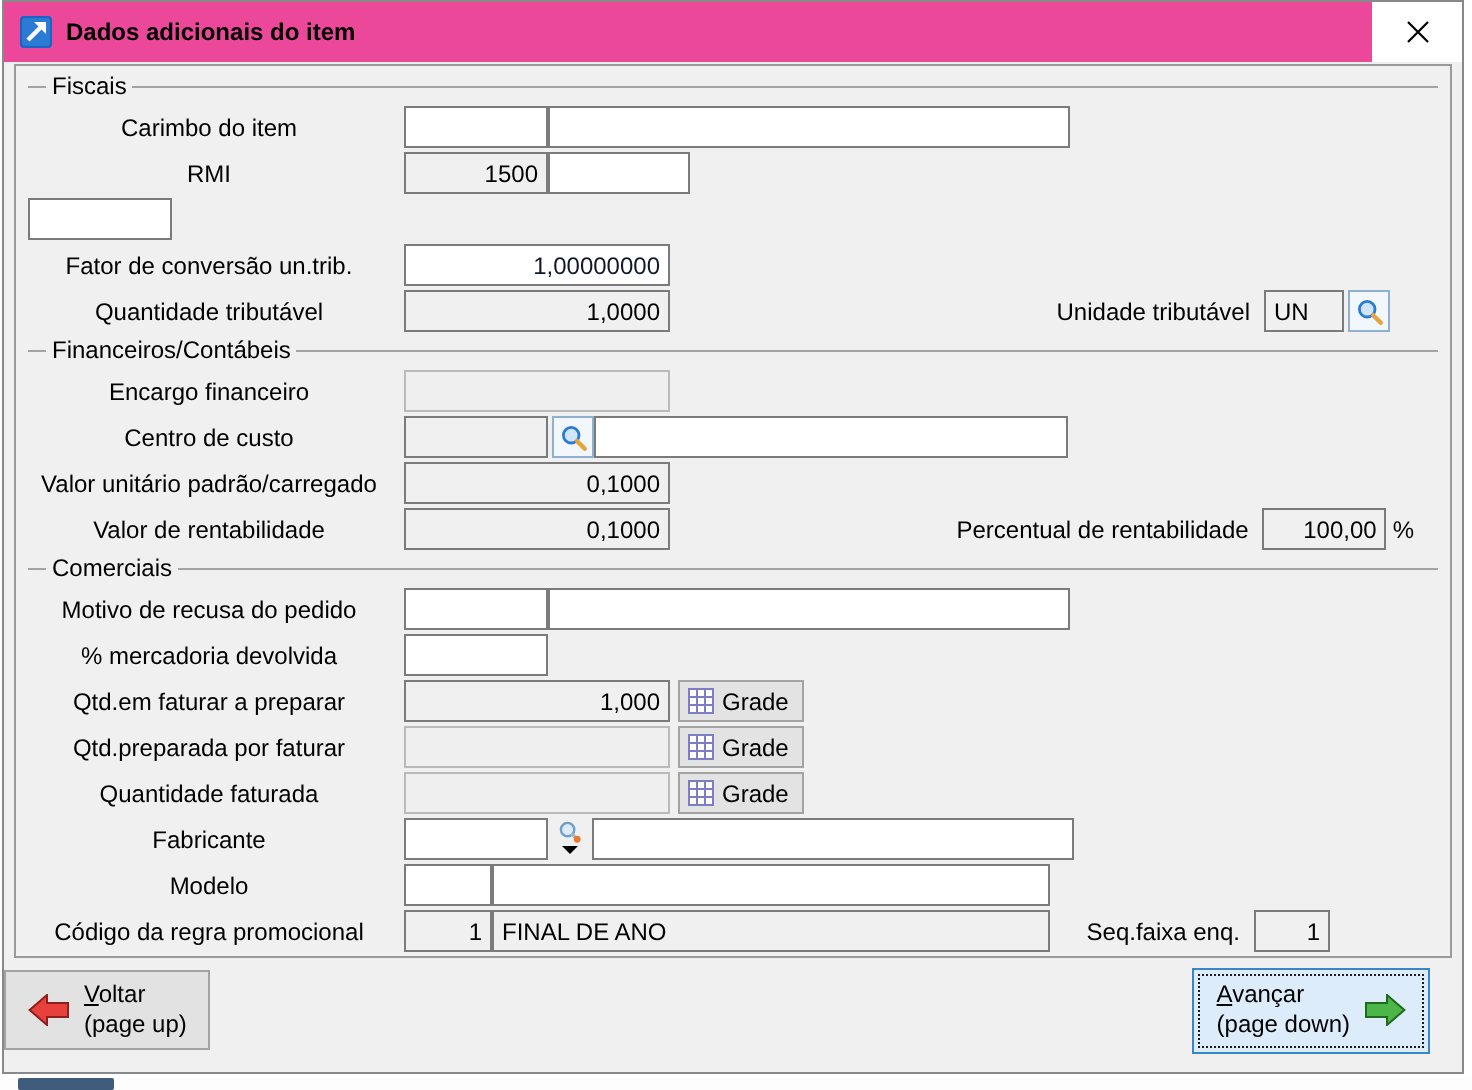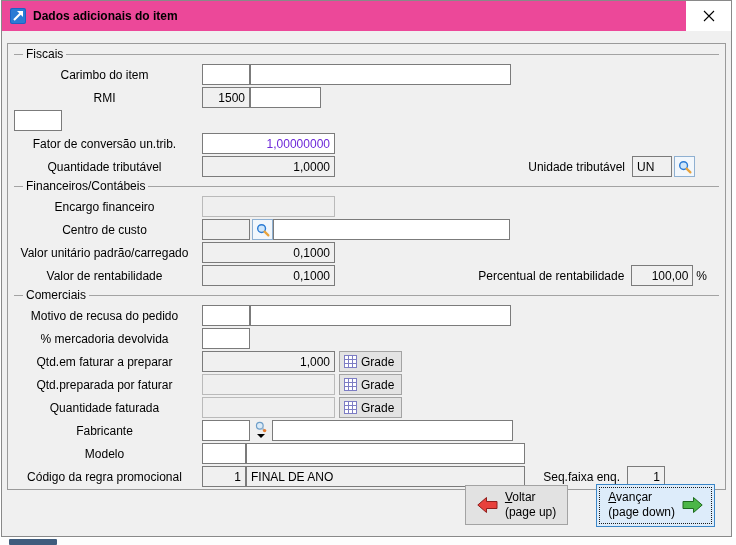--- a/index.html
+++ b/index.html
@@ -7,55 +7,55 @@
          font-family:"Liberation Sans", sans-serif; font-size:12px; color:#000; overflow:hidden; }
   .window { position:absolute; left:1px; top:0; width:731px; height:537px;
             background:#f0f0f0; border:1px solid #898989; }
   
   .titlebar { height:30px; background:#ec4899; display:flex; align-items:center; }
   .app-icon { width:17px; height:16px; margin:0 6px 0 8px; flex:none; }
   .title { font-weight:bold; font-size:12px; }
   .close-btn { margin-left:auto; width:45px; height:30px; display:flex; align-items:center;
                justify-content:center; background:#fff; border:none; cursor:default; }
   
-  .content { position:absolute; left:5px; right:5px; top:42px; height:447px;
+  .content { position:absolute; left:5px; right:5px; top:31px; height:447px;
              border:1px solid #9a9a9a; background:#f0f0f0; padding:3px 6px 0 6px; }
   .legend { display:flex; align-items:center; height:15px; margin:0 0 2px 0; }
   .legend-pre  { width:9px;  border-top:1px solid #a3a3a3; flex:none; }
   .legend-text { padding:0 3px 2px 3px; }
   .legend-post { flex:1; border-top:1px solid #a3a3a3; }
   .row { display:flex; align-items:center; height:21px; margin-bottom:2px; position:relative; }
   .lbl { width:188px; text-align:center; padding-right:7px; flex:none; white-space:nowrap; }
   .fld { height:21px; border:1px solid #7b7b7b; background:#fff; padding:0 4px;
          display:flex; align-items:center; flex:none; overflow:hidden; white-space:nowrap; }
   input.fld { font:12px "Liberation Sans", sans-serif; color:#000; }
   .num { justify-content:flex-end; }
   .ro  { background:#f0f0f0; }                    
-  .dim { color:#6d28d9; }                         
+  .dim { color:#0f172a; }                         
   .dis { background:#efefef; border-color:#bababa; } 
-  .w38{width:38px}.w40{width:40px}.w44{width:44px}.w62{width:48px}.w71{width:71px}
+  .w38{width:38px}.w40{width:40px}.w44{width:44px}.w62{width:72px}.w71{width:71px}
   .w133{width:133px}.w237{width:237px}.w241{width:241px}.w261{width:261px}.w279{width:279px}.w62p{width:62px}
   .lookup-btn { width:21px; height:21px; margin-left:2px; border:1px solid #8fb0d1;
                 background:#f2f7fc; display:flex; align-items:center; justify-content:center;
                 padding:0; flex:none; cursor:default; }
   .flat-lookup { width:18px; height:21px; margin:0 2px; position:relative; display:flex;
                  flex-direction:column; align-items:center; justify-content:flex-start;
                  border:none; background:transparent; padding:1px 0 0 0; flex:none; cursor:default; }
   .caret-down { width:0; height:0; border-left:4px solid transparent; border-right:4px solid transparent;
                 border-top:4px solid #000; margin-top:1px; }
   .grade-btn { margin-left:4px; height:21px; padding:0 7px 0 4px; border:1px solid #a3a3a3;
                background:#e3e3e3; display:flex; align-items:center; gap:4px;
                font:12px "Liberation Sans", sans-serif; cursor:default; }
   .right-group { position:absolute; top:0; height:21px; display:flex; align-items:center; }
   .rg-unidade { right:24px; } .rg-perc { right:12px; } .rg-seq { right:54px; }
   .rg-lbl { padding-right:7px; white-space:nowrap; }
   .suffix { padding-left:3px; }
   
   .button-bar { position:absolute; left:0; right:0; bottom:7px; height:48px; display:flex;
-                justify-content:flex-end; align-items:center; gap:8px; padding-right:16px; }
+                justify-content:space-between; align-items:center; gap:8px; padding-right:16px; }
   .nav-btn { height:40px; display:flex; align-items:center; gap:7px; padding:0 11px;
              border:1px solid #a3a3a3; background:#e2e2e2;
              font:12px "Liberation Sans", sans-serif; cursor:default; }
   .btn-text { text-align:left; line-height:15px; }
   .btn-title { display:block; }
   .btn-title::first-letter { text-decoration:underline; }
   .btn-sub { display:block; }
   .nav-btn.focused { background:#ddecfa; border:1px solid #3b86c7; outline:1px dotted #1b1b1b;
                      outline-offset:-4px; height:43px;margin-left:20px; }
   

